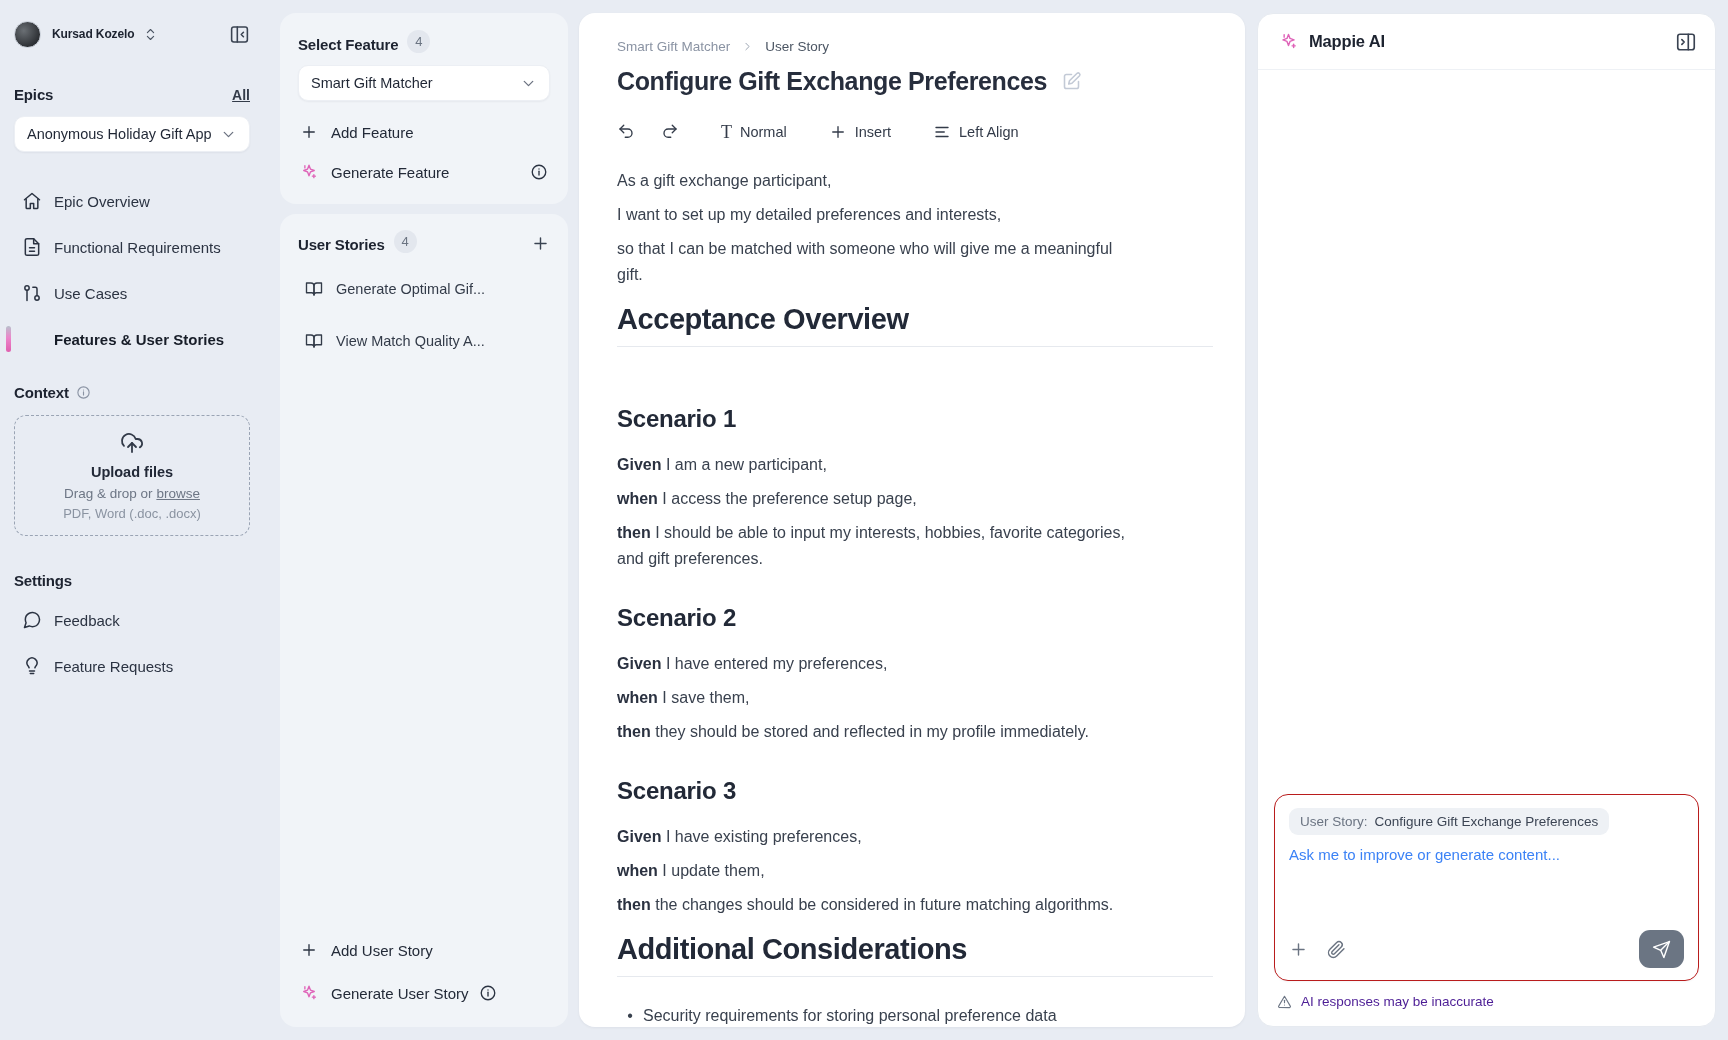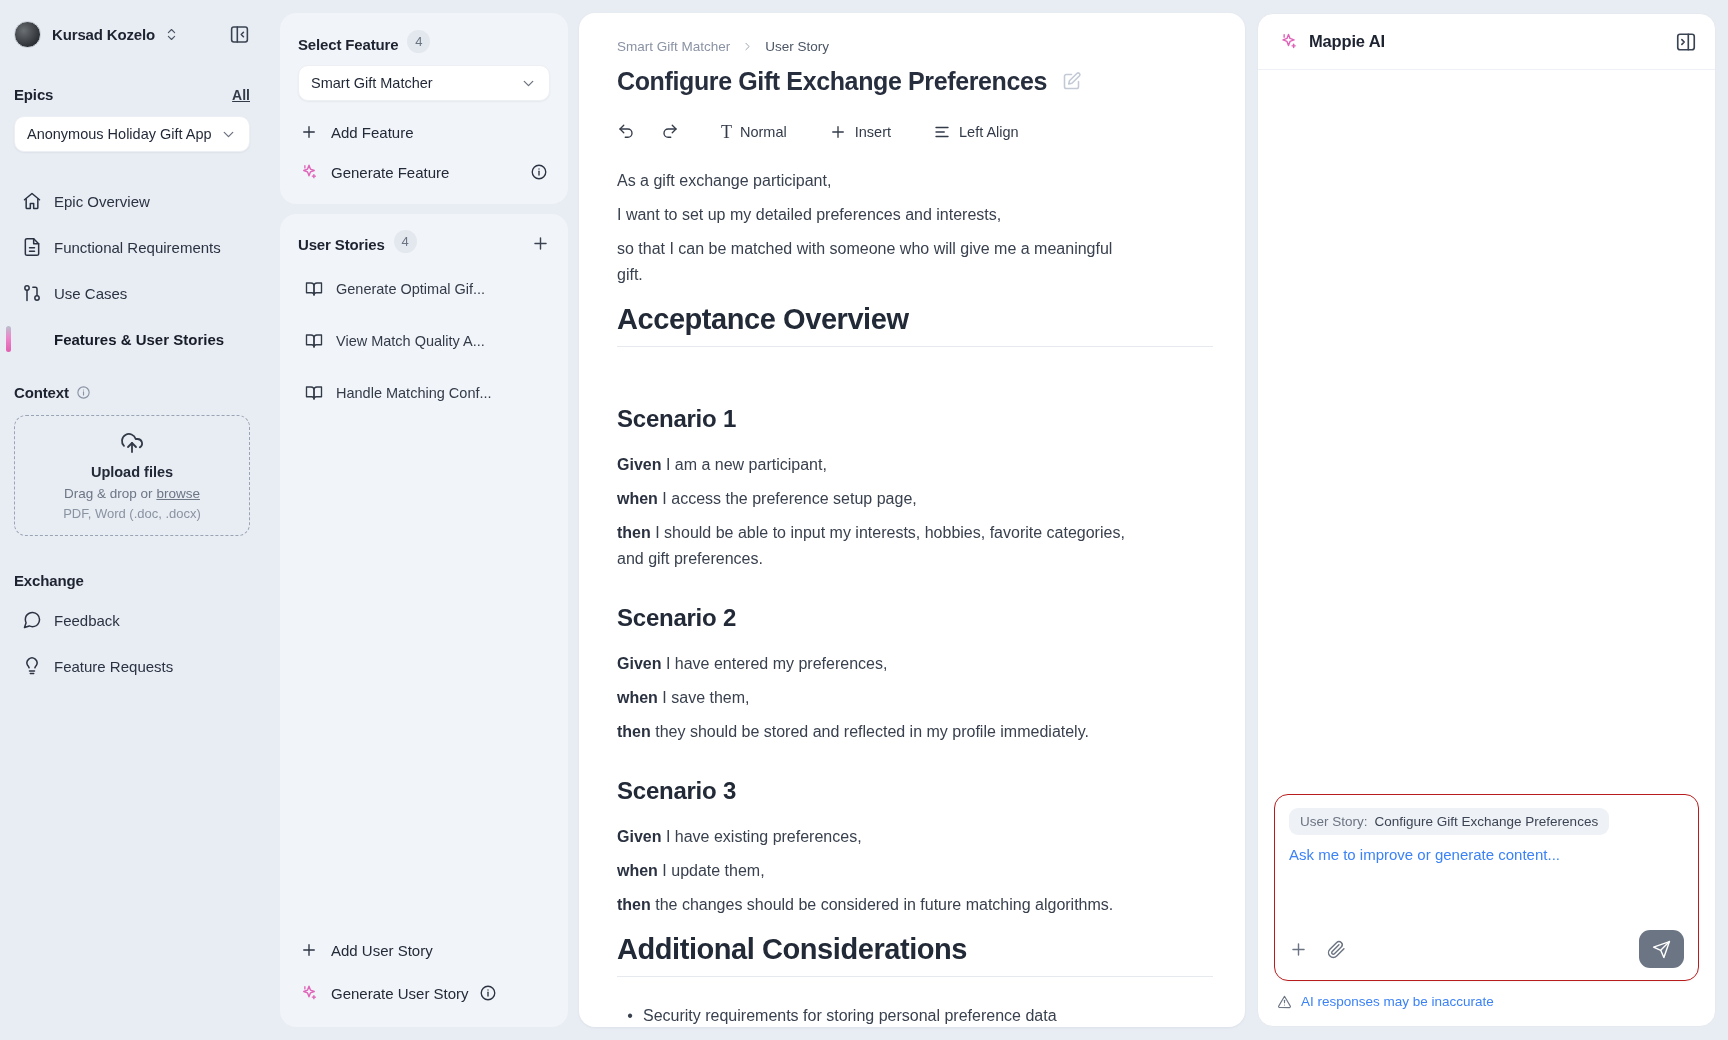--- a/index.html
+++ b/index.html
@@ -13,21 +13,21 @@
   .spacer { flex:1; }
   .icon { display:inline-flex; align-items:center; justify-content:center; flex:none; }
   .icon svg { width:100%; height:100%; display:block; }
 
   
   .sidebar { width:280px; flex:none; padding:20px 30px 0 14px; position:relative; }
   .user-row { display:flex; align-items:center; height:28px; }
   .avatar { width:27px; height:27px; border-radius:50%;
     background:radial-gradient(circle at 35% 35%, #6a6f74, #2e3135 70%);
     border:1px solid #c9cfd8; flex:none; }
-  .user-name { margin-left:11px; font-size:15px; font-weight:700; color:#1d2330; letter-spacing:-0.01em; }
+  .user-name { margin-left:11px; font-size:12px; font-weight:700; color:#1d2330; letter-spacing:-0.01em; }
   .updown { width:15px; height:15px; color:#4b5563; margin-left:9px; cursor:pointer; }
   .collapse-btn { width:21px; height:21px; color:#3a4352; cursor:pointer; }
   .section-row { display:flex; align-items:center; }
   .epics-row { margin-top:38px; }
   .section-label { font-size:15px; font-weight:700; color:#1d2330; letter-spacing:-0.01em; }
   .all-link { font-size:14px; font-weight:600; color:#333b49; text-decoration:underline; cursor:pointer; }
   .select-pill { margin-top:13px; height:36px; background:#fff; border:1px solid #eceff4;
     border-radius:10px; display:flex; align-items:center; padding:0 12px;
     box-shadow:0 1px 2px rgba(16,24,40,.05); cursor:pointer; }
   .select-pill .val { font-size:14.5px; color:#1f2634; white-space:nowrap; overflow:hidden; text-overflow:clip; }
@@ -122,21 +122,21 @@
   .chip-value { color:#3c4554; }
   .composer-input { margin-top:11px; font-size:15px; color:#3b82f6; min-height:84px; cursor:text; }
   .composer-controls { display:flex; align-items:center; }
   .ctrl-ic { width:19px; height:19px; color:#6b7482; cursor:pointer; }
   .ctrl-ic + .ctrl-ic { margin-left:19px; }
   .send-btn { width:45px; height:38px; border-radius:11px; background:#6b7583; border:none;
     display:flex; align-items:center; justify-content:center; cursor:pointer; }
   .send-btn .icon { width:19px; height:19px; color:#fff; }
   .ai-foot { flex:none; display:flex; align-items:center; gap:9px; padding:13px 18px 17px 19px; }
   .warn-ic { width:15px; height:15px; color:#6d7685; }
-  .ai-foot-text { font-size:13.5px; color:#3b82f6; }
+  .ai-foot-text { font-size:13.5px; color:#4c1d95; }
 </style>
 </head>
 <body>
 
 <div class="app">
 
   <aside class="sidebar">
     <div class="user-row">
       <span class="avatar"></span>
       <span class="user-name">Kursad Kozelo</span>
@@ -229,21 +229,21 @@
             <path d="M4 14.9A7 7 0 1 1 15.7 8h1.8a4.5 4.5 0 0 1 2.3 8.4"></path>
             <path d="M12 12v9"></path>
             <path d="m8 16 4-4 4 4"></path>
           </svg>
         </span>
       <div class="upload-title">Upload files</div>
       <div class="upload-hint"><span>Drag &amp; drop or </span><span class="browse">browse</span></div>
       <div class="upload-formats">PDF, Word (.doc, .docx)</div>
     </div>
 
-    <div class="section-label settings-label">Exchange</div>
+    <div class="section-label settings-label">Settings</div>
     <nav class="side-nav" id="settings-nav" style="margin-top:8px;">
     <div class="nav-item">
 
       <span class="icon nav-icon">
             <svg viewBox="0 0 24 24" fill="none" stroke="currentColor" stroke-width="1.8" stroke-linecap="round" stroke-linejoin="round">
               <path d="M21 11.5a8.38 8.38 0 0 1-.9 3.8 8.5 8.5 0 0 1-7.6 4.7 8.38 8.38 0 0 1-3.8-.9L3 21l1.9-5.7a8.38 8.38 0 0 1-.9-3.8 8.5 8.5 0 0 1 4.7-7.6 8.38 8.38 0 0 1 3.8-.9h.5a8.48 8.48 0 0 1 8 8z"></path>
             </svg>
           </span>
       <span class="nav-label">Feedback</span>
     </div>
@@ -328,29 +328,20 @@
     <span class="story-label">Generate Optimal Gif...</span>
   </div>
   <div class="story-item">
     <span class="icon story-icon">
               <svg viewBox="0 0 24 24" fill="none" stroke="currentColor" stroke-width="1.8" stroke-linecap="round" stroke-linejoin="round">
                 <path d="M2 4h6a4 4 0 0 1 4 4v12a3 3 0 0 0-3-3H2z"></path>
                 <path d="M22 4h-6a4 4 0 0 0-4 4v12a3 3 0 0 1 3-3h7z"></path>
               </svg>
             </span>
     <span class="story-label">View Match Quality A...</span>
-  </div>
-  <div class="story-item">
-    <span class="icon story-icon">
-              <svg viewBox="0 0 24 24" fill="none" stroke="currentColor" stroke-width="1.8" stroke-linecap="round" stroke-linejoin="round">
-                <path d="M2 4h6a4 4 0 0 1 4 4v12a3 3 0 0 0-3-3H2z"></path>
-                <path d="M22 4h-6a4 4 0 0 0-4 4v12a3 3 0 0 1 3-3h7z"></path>
-              </svg>
-            </span>
-    <span class="story-label">Handle Matching Conf...</span>
   </div>
         </div>
       <div class="spacer"></div>
       <div class="action-row" style="margin-bottom:11px;">
         <span class="icon">
             <svg viewBox="0 0 24 24" fill="none" stroke="currentColor" stroke-width="1.8" stroke-linecap="round" stroke-linejoin="round">
               <path d="M12 5v14"></path>
               <path d="M5 12h14"></path>
             </svg>
           </span>

